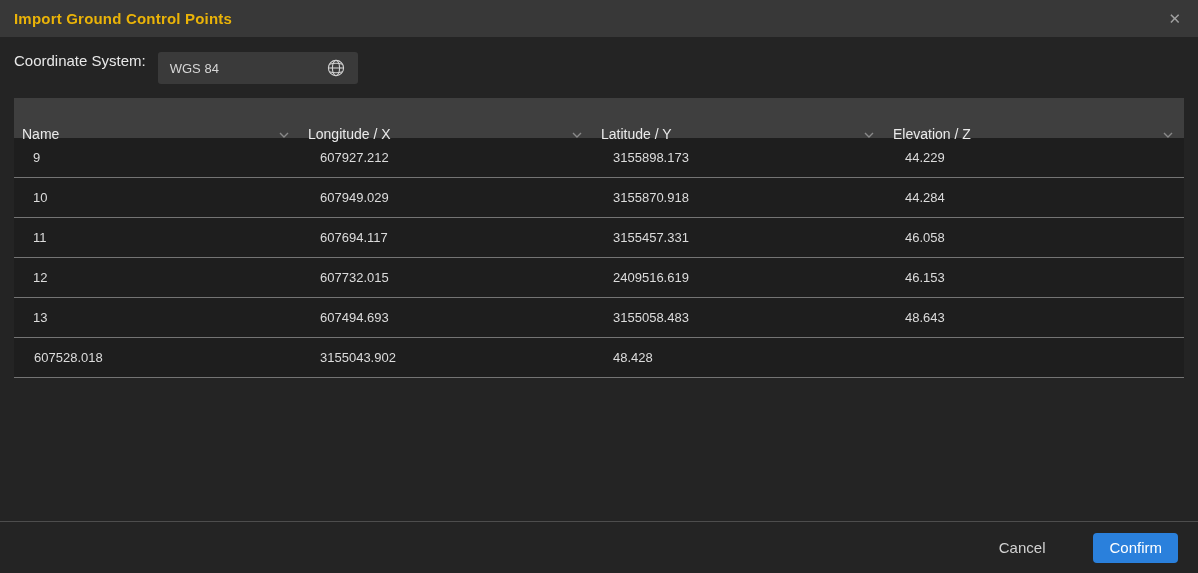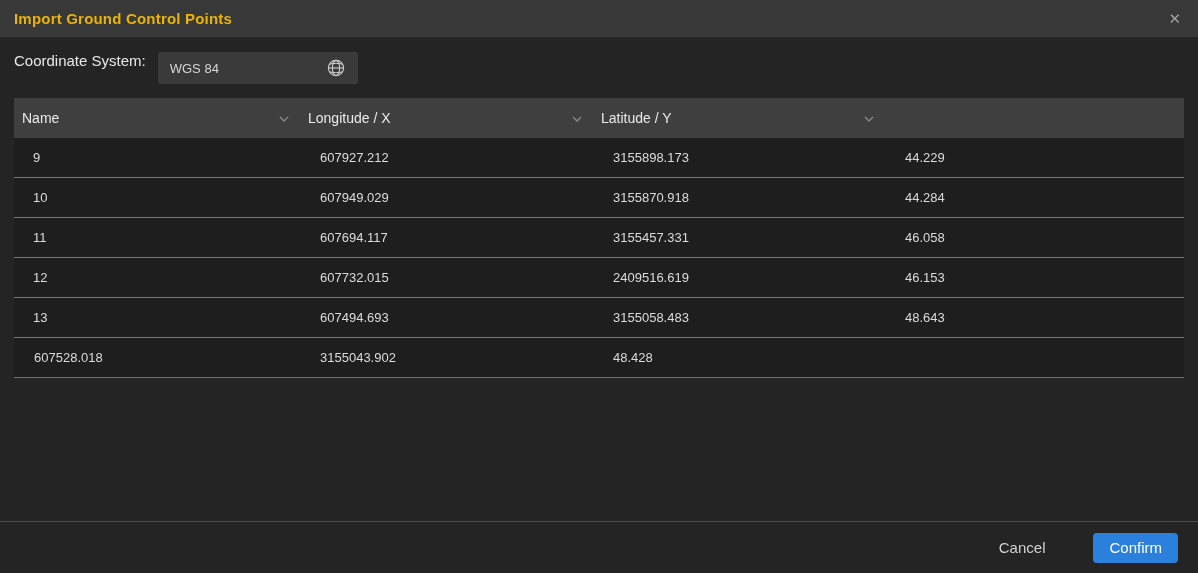--- a/index.html
+++ b/index.html
@@ -47,21 +47,21 @@
   .grid-cols{
     display:grid;
     grid-template-columns:286px 293px 292px 299px;
   }
   .thead{
     height:40px;background:var(--header-bg);
     align-items:center;
   }
   .th{
     display:flex;align-items:center;justify-content:space-between;
-    padding:0 10px 0 8px;height:40px;cursor:pointer;
+    padding:0 10px 0 8px;height:40px;cursor:pointer;margin-top:16px;
   }
   .th .th-label{color:#eaeaea;font-size:14px;font-weight:400;}
   .chev{flex:0 0 auto;opacity:.85;}
   .tr{
     height:40px;background:var(--row-bg);
     border-bottom:1px solid #747474;
     align-items:center;
   }
   .td{
     color:#dcdcdc;font-size:13px;
@@ -126,20 +126,26 @@
         <span class="chev"><svg width="12" height="8" viewBox="0 0 12 8" fill="none" stroke="#969696" stroke-width="1.4">
               <polyline points="2,2 6,6 10,2"></polyline>
             </svg></span>
       </div>
       <div class="th">
         <span class="th-label">Latitude / Y</span>
         <span class="chev"><svg width="12" height="8" viewBox="0 0 12 8" fill="none" stroke="#969696" stroke-width="1.4">
               <polyline points="2,2 6,6 10,2"></polyline>
             </svg></span>
       </div>
+      <div class="th">
+        <span class="th-label">Elevation / Z</span>
+        <span class="chev"><svg width="12" height="8" viewBox="0 0 12 8" fill="none" stroke="#969696" stroke-width="1.4">
+              <polyline points="2,2 6,6 10,2"></polyline>
+            </svg></span>
+      </div>
     </div>
 
     <div class="tbody">
       <div class="tr grid-cols">
         <div class="td name">9</div>
         <div class="td">607927.212</div>
         <div class="td">3155898.173</div>
         <div class="td">44.229</div>
       </div>
       <div class="tr grid-cols">

